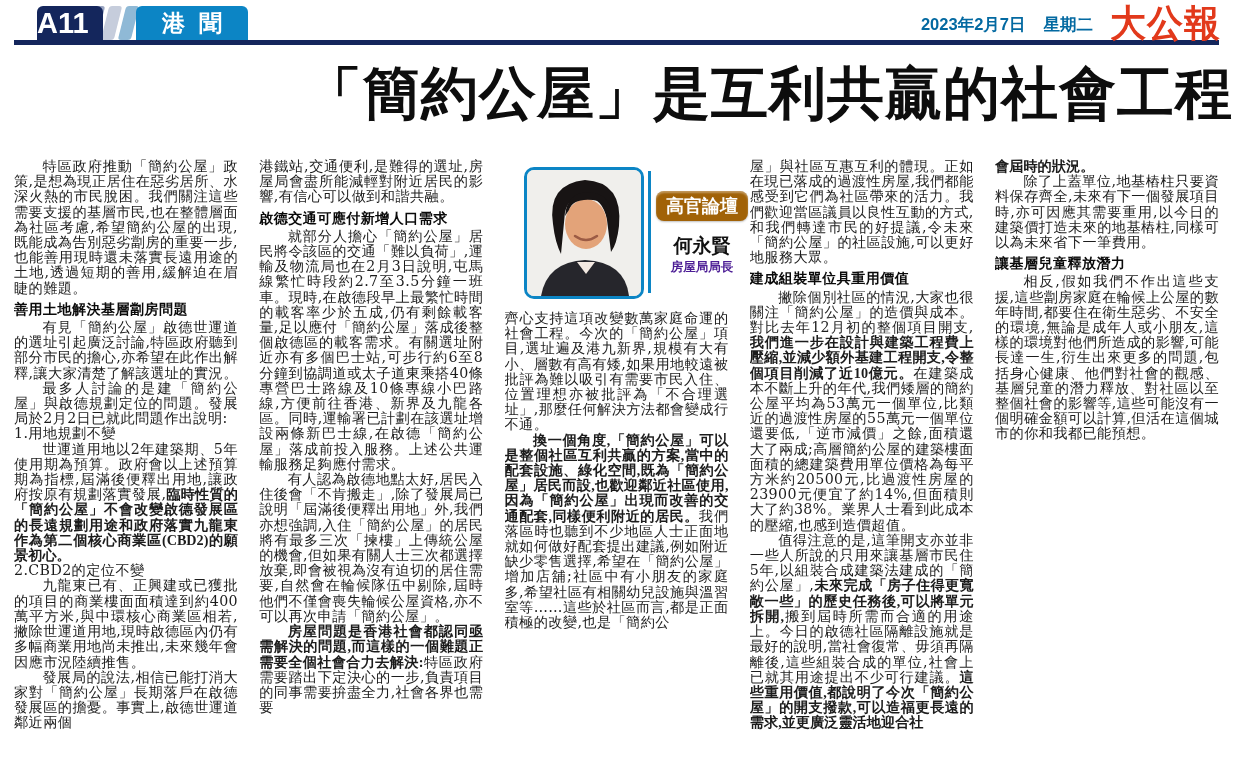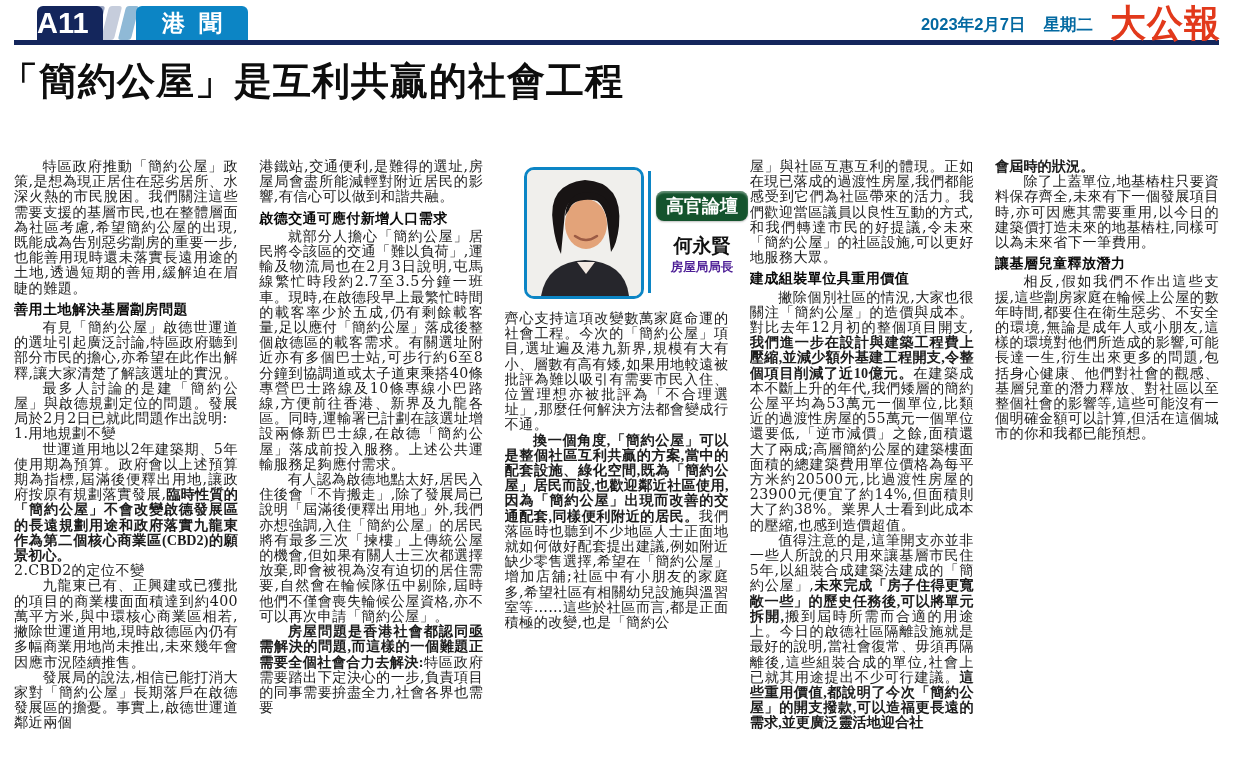--- a/index.html
+++ b/index.html
@@ -18,41 +18,41 @@
   .tab-news{position:absolute;left:122px;top:0;width:112px;height:34px;background:#0c85c5;color:#fff;
             font-family:"Liberation Sans",sans-serif;font-weight:bold;font-size:23px;
             text-align:center;line-height:34px;letter-spacing:14px;text-indent:14px;
             border-radius:6px 6px 0 0;z-index:2;}
   .dateline{position:absolute;right:126px;top:8px;font-family:"Liberation Sans",sans-serif;
             font-weight:bold;font-size:16.5px;color:#0369a1;white-space:nowrap;}
   .dateline .wd{margin-left:18px;}
   .masthead{position:absolute;right:-2px;top:-6px;color:#e2391b;font-family:"DejaVu Serif",serif;
             font-weight:bold;font-size:36px;letter-spacing:1px;transform:scaleY(1.04);}
   
-  .headline{position:absolute;left:0;top:56px;width:100%;text-align:left;
-            font-family:"Liberation Sans",sans-serif;font-weight:bold;font-size:38px;
+  .headline{position:absolute;left:0;top:56px;width:100%;text-align:right;
+            font-family:"Liberation Sans",sans-serif;font-weight:bold;font-size:57px;
             color:#0d0d0d;letter-spacing:1px;white-space:nowrap;}
   
   .content{position:absolute;left:14px;top:159px;width:1205px;height:608px;
            display:flex;justify-content:space-between;gap:20px;}
   .col{width:224px;height:608px;overflow:hidden;text-align:justify;
        font-size:14.2px;line-height:15.2px;letter-spacing:0.4px;}
   .col p{margin:0;text-indent:2em;}
   .col p.noindent{text-indent:0;}
   .subhead{font-family:"Liberation Sans",sans-serif;font-weight:bold;font-size:14px;
            color:#0a0a0a;margin:6px 0 3px;letter-spacing:0.5px;text-align:left;white-space:nowrap;}
   b.hei{font-family:Liberation Serif, serif;font-weight:700;letter-spacing:0;}
   .photo-spacer{height:152px;}
   
   .photo-abs{position:absolute;left:502px;top:0;width:232px;height:150px;z-index:3;background:#fff;}
   .photo-frame{position:absolute;left:8px;top:8px;width:114px;height:126px;
                border:3px solid #0c85c5;border-radius:10px;overflow:hidden;background:#f0efec;}
   .photo-frame svg{display:block;}
   .vline{position:absolute;left:132px;top:12px;width:3px;height:122px;background:#0c85c5;}
-  .badge{position:absolute;left:140px;top:32px;width:92px;height:30px;background:#14532d;
+  .badge{position:absolute;left:140px;top:32px;width:92px;height:30px;background:#a16207;
          color:#fff;font-family:"Liberation Sans",sans-serif;font-weight:bold;font-size:18px;
          text-align:center;line-height:30px;border-radius:8px;
          box-shadow:inset 0 2px 2px rgba(255,255,255,.35), 0 1px 2px rgba(0,0,0,.25);}
   .a-name{position:absolute;left:140px;top:74px;width:92px;text-align:center;
           font-family:"Liberation Sans",sans-serif;font-weight:bold;font-size:19px;color:#111;}
   .a-title{position:absolute;left:140px;top:100px;width:92px;text-align:center;
            font-family:"Liberation Sans",sans-serif;font-weight:bold;font-size:12.5px;color:#4c1d95;}
 </style>
 </head>
 <body>

